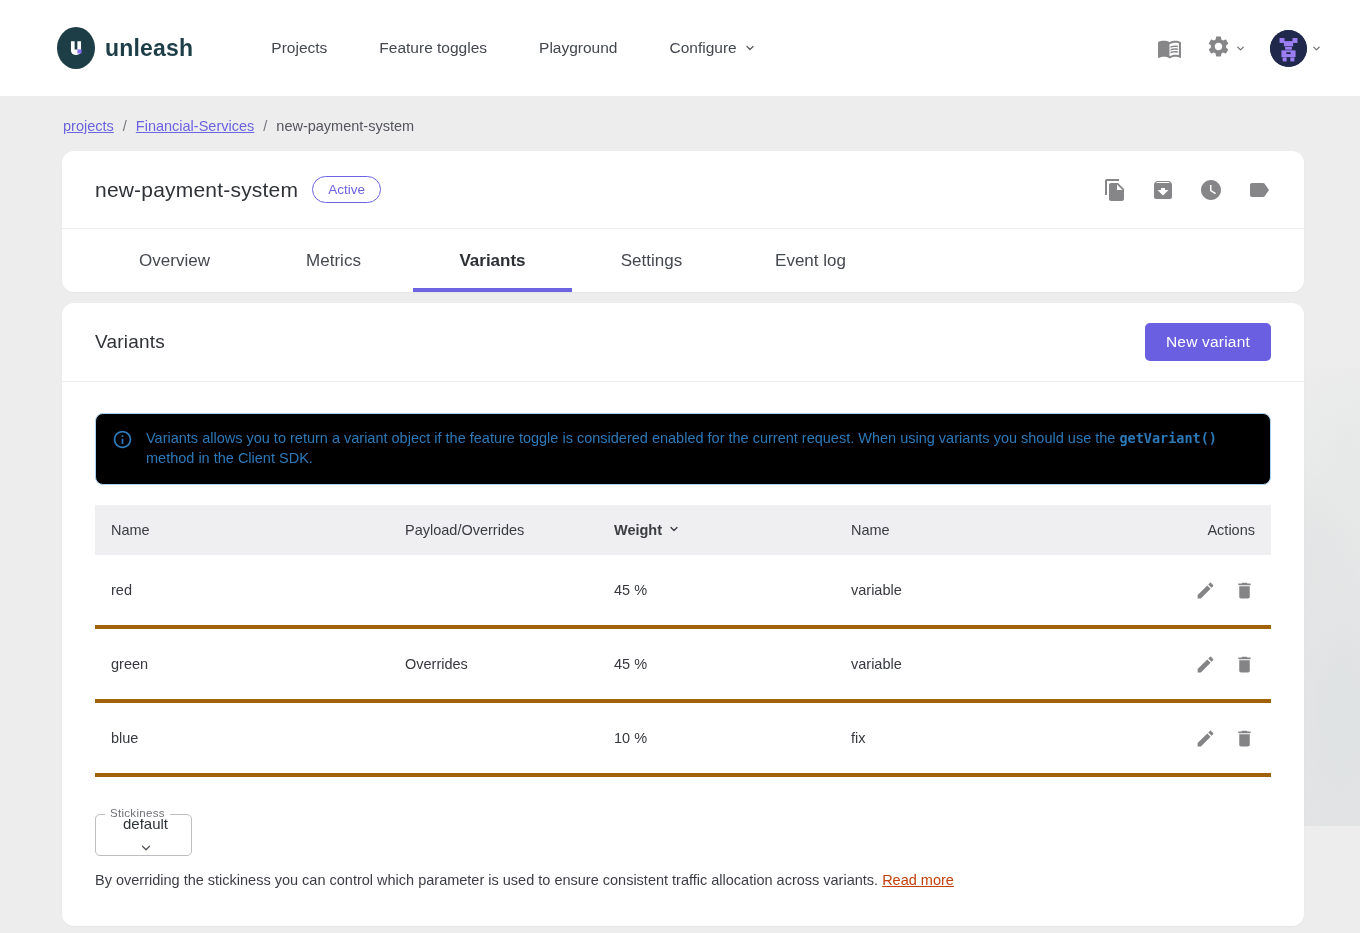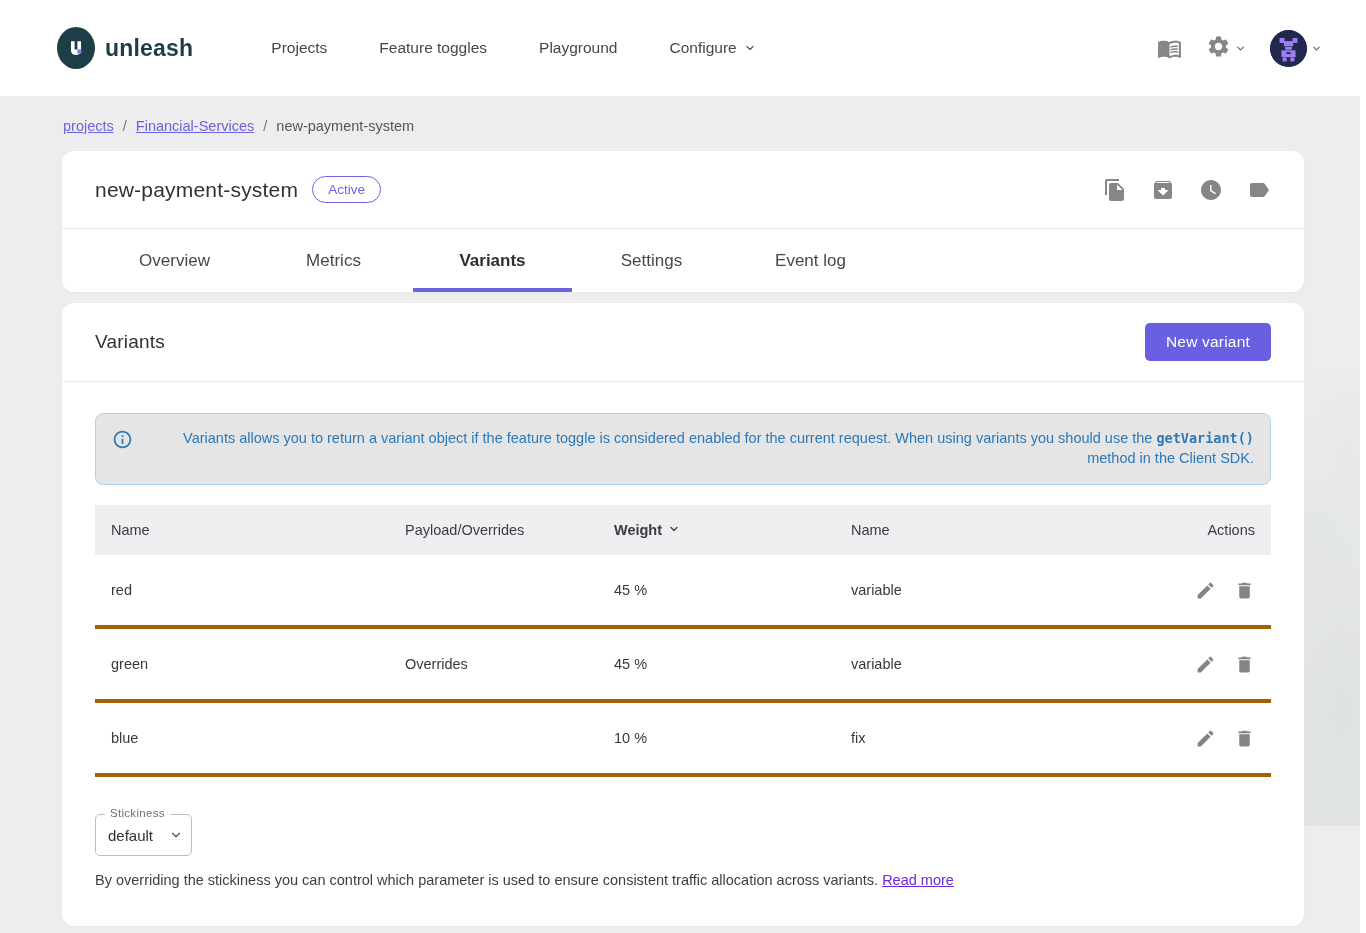--- a/index.html
+++ b/index.html
@@ -84,23 +84,23 @@
   .section-title { font-size: 19px; color: #2f3237; letter-spacing: 0.2px; }
   .btn-primary {
     margin-left: auto; background: #6a5fe0; color: #fff; border: none; cursor: pointer;
     font-family: inherit; font-size: 15.5px; font-weight: 400;
     padding: 10px 21px; border-radius: 5px; letter-spacing: 0.2px;
   }
 
   .content { padding: 0 33px; }
 
   .alert-info {
-    margin-top: 31px; background: #e5e5e5; border: 1px solid #abd3f1; border-radius: 8px;
+    margin-top: 31px; background: #000000; border: 1px solid #abd3f1; border-radius: 8px;
     display: flex; gap: 13px; padding: 14px 16px 16px 16px;
-    color: #2d79b8; font-size: 14.5px; line-height: 20px; text-align: right;
+    color: #2d79b8; font-size: 14.5px; line-height: 20px;
   }
   .alert-info .ic { flex: 0 0 auto; margin-top: 1px; }
   .alert-info code {
     font-family: "DejaVu Sans Mono", monospace; font-weight: 700; font-size: 13.5px;
   }
 
   
   .vtable { margin-top: 20px; }
   .vrow {
     display: grid; grid-template-columns: 294px 209px 237px 286px 150px;
@@ -114,28 +114,28 @@
   .sort-btn { display: inline-flex; align-items: center; gap: 6px; font-weight: 700; cursor: pointer; }
   .vbody { height: 74px; border-bottom: 4px solid #a16207; font-size: 14.5px; color: #37393e; }
   .row-actions { display: flex; justify-content: flex-end; align-items: center; gap: 18px; padding-right: 12px; }
   .row-actions .icon-btn { color: #848487; }
 
   
   .stickiness-box {
     margin-top: 37px; position: relative; width: 97px; height: 42px;
     border: 1px solid #bdbdc2; border-radius: 5px;
     display: flex; align-items: center; padding: 0 8px 0 12px; cursor: pointer;
-    color: #2f3237; font-size: 15px; justify-content: space-between;
+    color: #2f3237; font-size: 15px; justify-content: space-between; flex-direction: column;
   }
   .stickiness-box .float-label {
     position: absolute; top: -8px; left: 9px; background: #fff; padding: 0 5px;
     font-size: 11.5px; color: #707076; letter-spacing: 0.3px;
   }
   .stickiness-desc { margin-top: 16px; font-size: 14.5px; color: #3c3e44; }
-  .stickiness-desc a { color: #6d28d9; text-decoration: underline; cursor: pointer; }
+  .stickiness-desc a { color: #c2410c; text-decoration: underline; cursor: pointer; }
 
   
   .bg-decoration {
     position: absolute; right: 6px; top: 368px; width: 62px; height: 458px; z-index: 1;
     background:
       radial-gradient(60px 120px at 80% 20%, #e7e9e9 0%, transparent 70%),
       radial-gradient(70px 160px at 30% 45%, #e2e5e5 0%, transparent 70%),
       radial-gradient(80px 200px at 70% 75%, #dde1e2 0%, transparent 75%),
       linear-gradient(160deg, #ececec 0%, #e6e8e8 40%, #e1e4e5 100%);
     opacity: 0.9;

